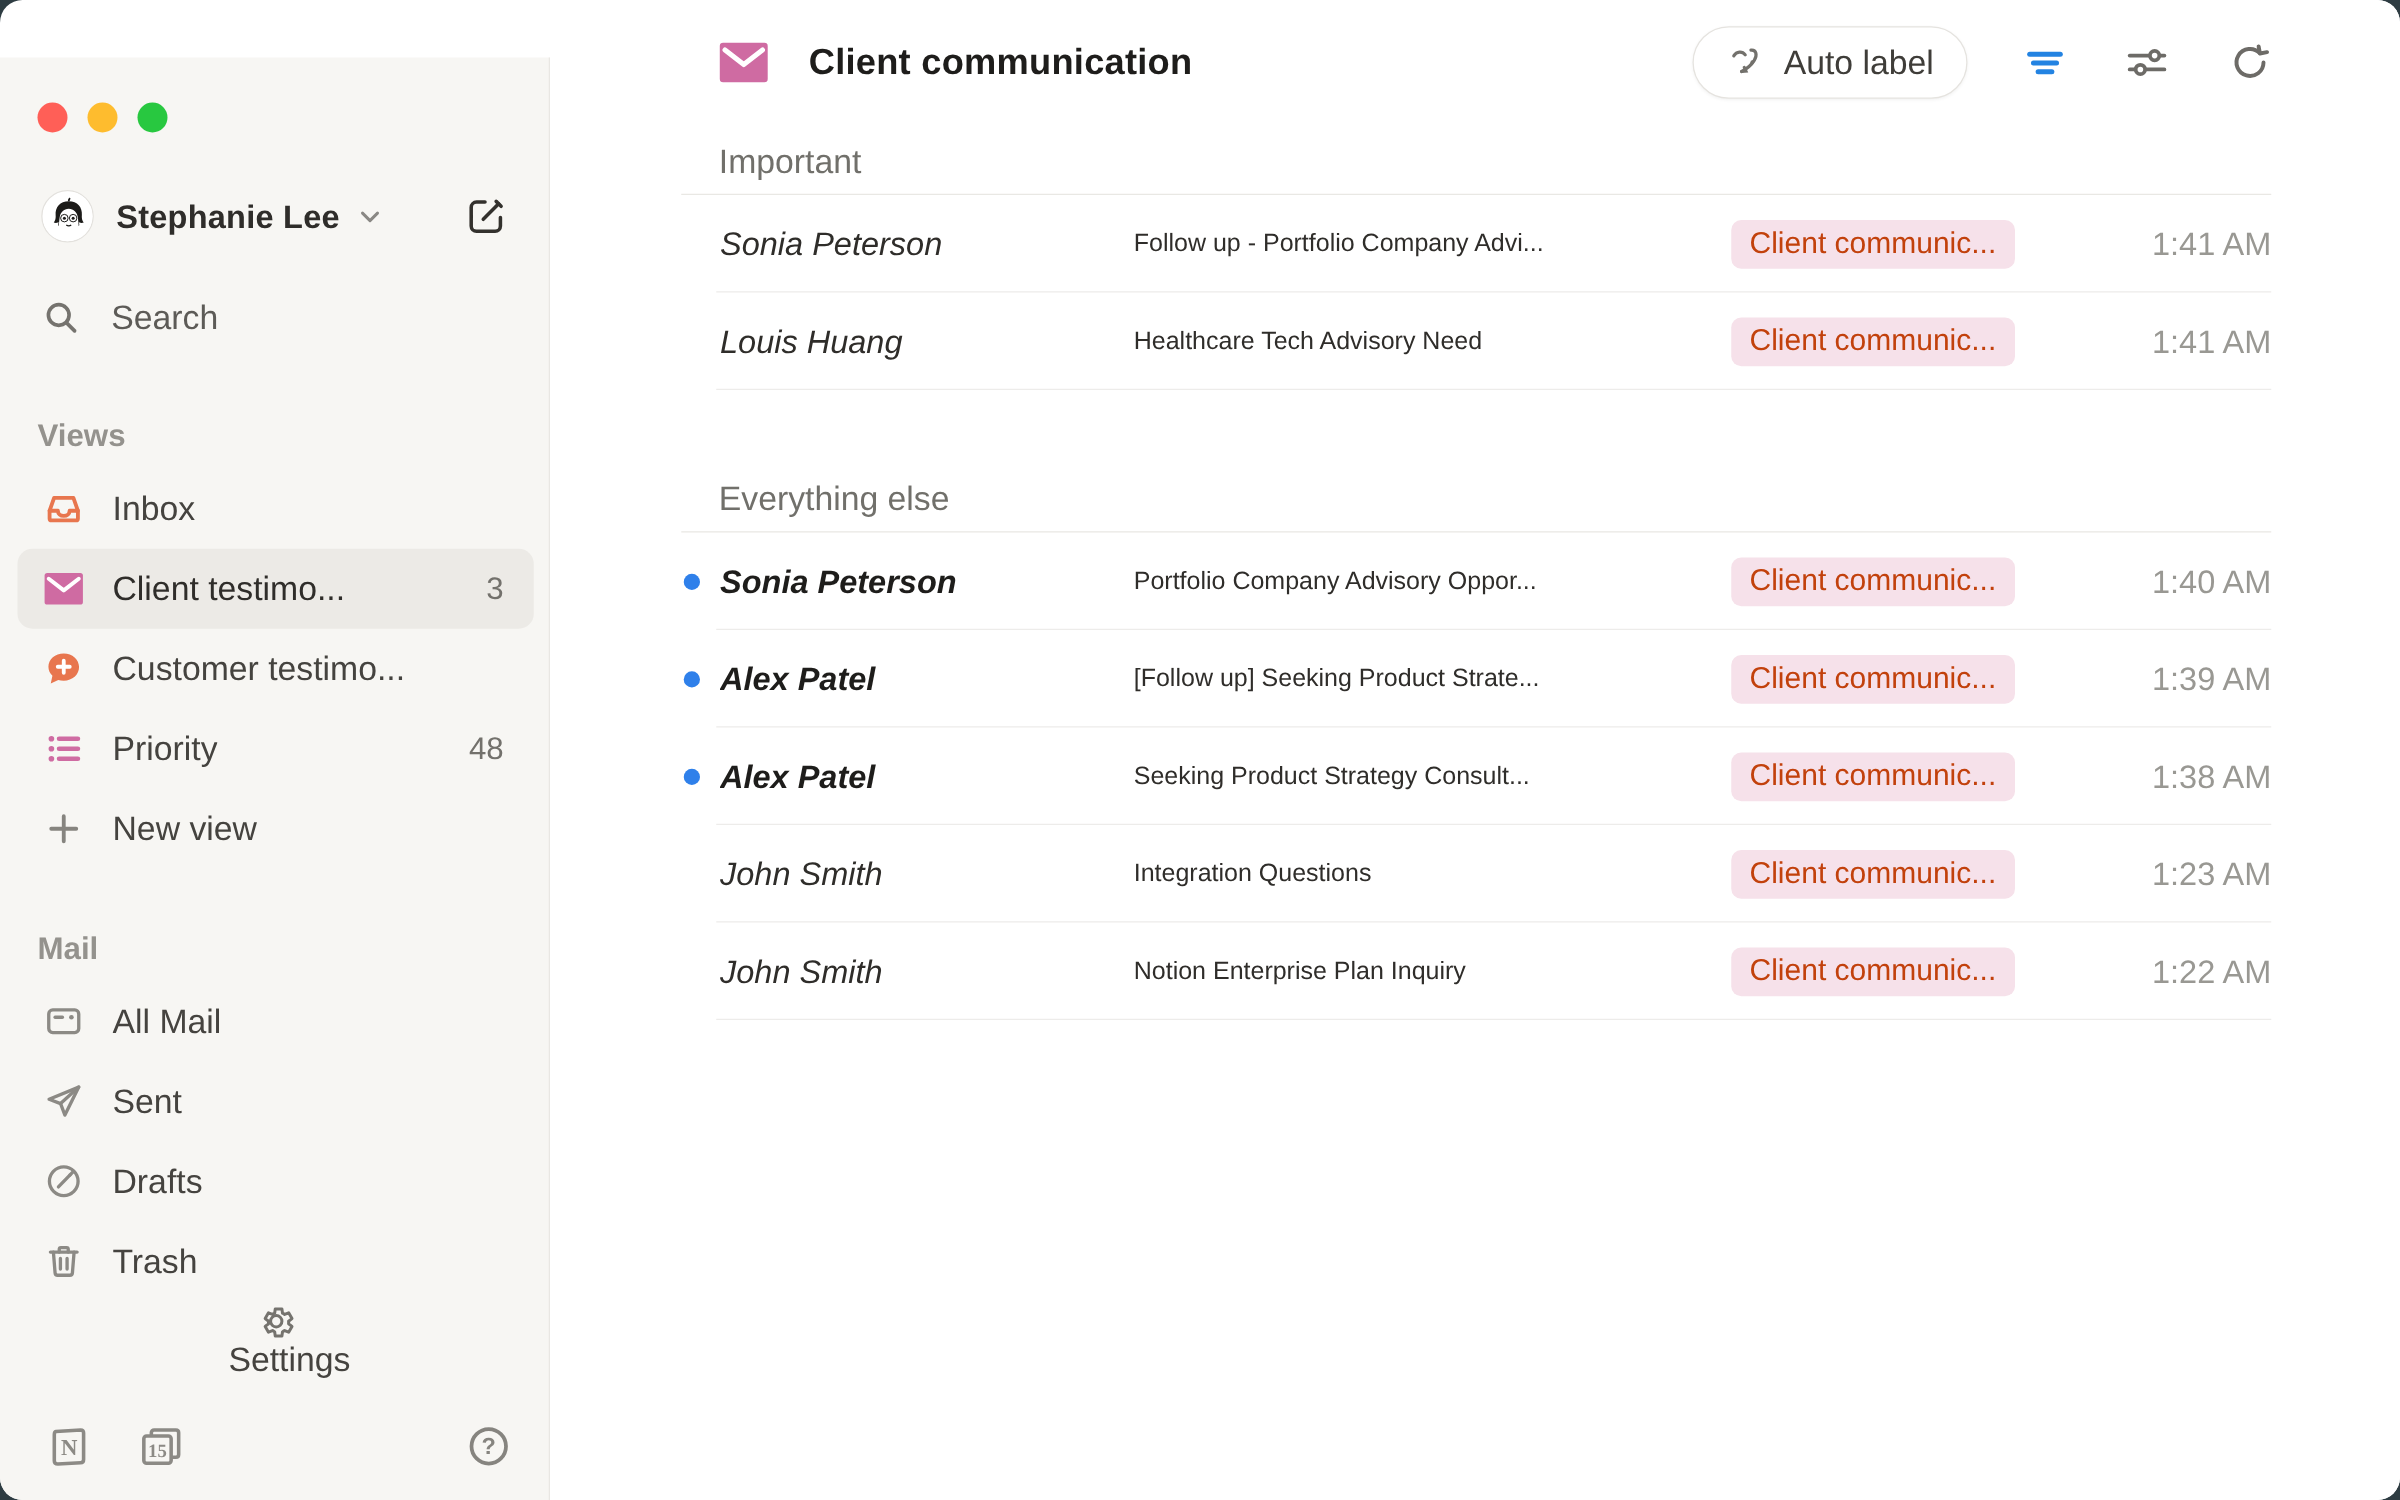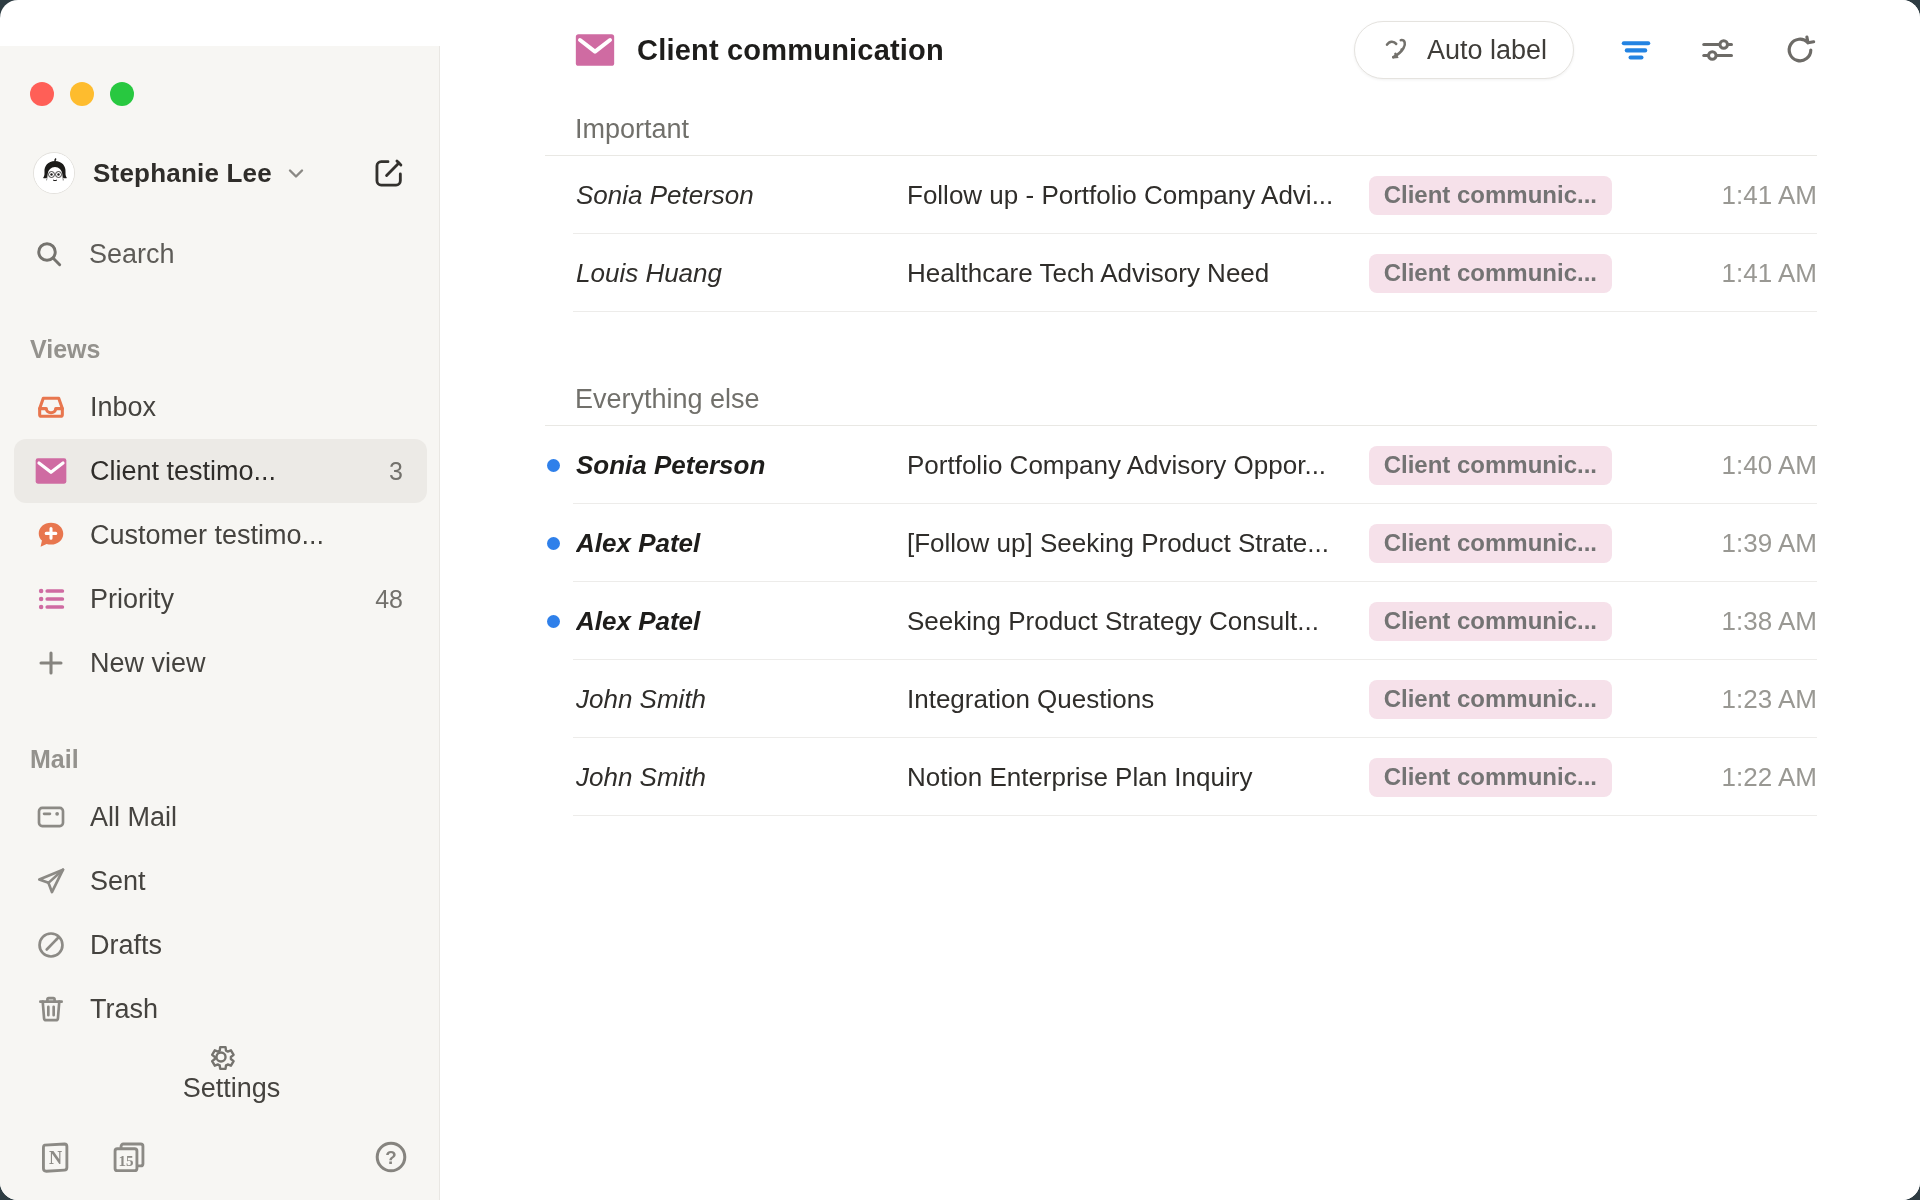--- a/index.html
+++ b/index.html
@@ -30,39 +30,39 @@
 
   .flex-spacer { flex:1; }
   .settings-row { margin:0 12px 36px 14px; height:60px; border-radius:12px; display:flex; align-items:center; padding:0 20px; cursor:pointer;flex-direction:column; }
   .settings-row .nlabel { margin-left:22px; font-size:27px; color:#45433f; }
   .footer-row { margin:0 30px 24px 36px; height:44px; display:flex; align-items:center; gap:36px; }
   .footer-row .help { margin-left:auto; }
   .fic { display:flex; align-items:center; justify-content:center; cursor:pointer; }
 
   
   .main { flex:1; background:#ffffff; display:flex; flex-direction:column; }
-  .header { height:100px; display:flex; align-items:center; padding:0 100px 0 135px; }
+  .header { height:100px; display:flex; align-items:center; padding:0 100px 0 135px;gap:10px; }
   .view-icon { width:40px; height:34px; flex:none; }
   .page-title { margin-left:22px; font-size:29px; font-weight:600; color:#1e1d1b; letter-spacing:.2px; }
   .header-right { margin-left:auto; display:flex; align-items:center; gap:42px; }
   .auto-label-btn { height:58px; border-radius:29px; background:#fff; border:1px solid #e5e3df; box-shadow:0 1px 3px rgba(0,0,0,.06); display:flex; align-items:center; gap:14px; padding:0 26px; cursor:pointer; font-size:27px; color:#3f3d39; }
   .tool-icon { width:40px; height:40px; display:flex; align-items:center; justify-content:center; cursor:pointer; }
 
   .list-wrap { margin:0 103px 0 105px; }
   .mail-section { position:relative; }
   .mail-section + .mail-section { margin-top:62px; }
   .section-title { height:52px; margin-top:4px; display:flex; align-items:center; padding-left:30px; font-size:27px; color:#71706b; border-bottom:1px solid #e9e8e4; }
   .mail-row { height:78px; display:flex; align-items:center; position:relative; cursor:pointer; }
   .mail-row::after { content:""; position:absolute; left:28px; right:0; bottom:0; height:1px; background:#edecea; }
   .dot-col { width:31px; flex:none; display:flex; align-items:center; }
   .unread-dot { width:13px; height:13px; border-radius:50%; background:#2f80ea; margin-left:2px; }
   .sender { width:331px; flex:none; font-size:26px; color:#2f2d2a; white-space:nowrap; overflow:hidden;font-style:italic; }
   .mail-row.unread .sender { font-weight:700; color:#1e1d1b; }
-  .subject { flex:1; font-size:26px; color:#2f2d2a; white-space:nowrap; overflow:hidden; padding-right:14px; }
-  .badge { flex:none; height:39px; display:flex; align-items:center; background:#f6e1ea; color:#737373; border-radius:8px; padding:0 15px; font-size:24px; font-weight:700; white-space:nowrap; }
+  .subject { flex:1; font-size:20px; color:#2f2d2a; white-space:nowrap; overflow:hidden; padding-right:14px; }
+  .badge { flex:none; height:39px; display:flex; align-items:center; background:#f6e1ea; color:#c2410c; border-radius:8px; padding:0 15px; font-size:24px; font-weight:400; white-space:nowrap; }
   .time { flex:none; width:205px; text-align:right; font-size:26px; color:#999893; }
   svg { display:block; }
 </style>
 </head>
 <body>
 
 <div class="window">
 
   <aside class="sidebar">
     <div class="traffic">

